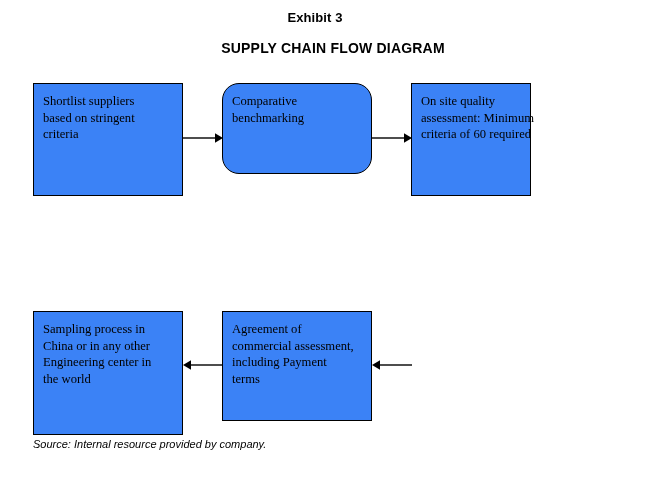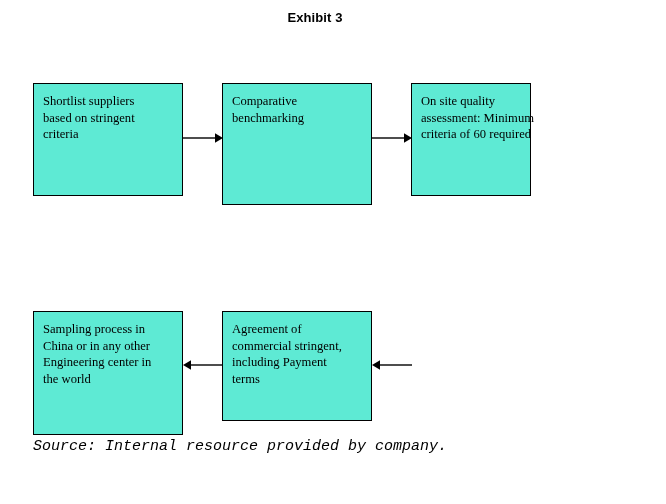--- a/index.html
+++ b/index.html
@@ -45,38 +45,38 @@
     font-family: "Liberation Sans", sans-serif;
     font-weight: bold;
     font-size: 14px;
     color: #000000;
     letter-spacing: 0.2px;
   }
 
   
   .flow-box {
     position: absolute;
-    background: #5eead4;
+    background: #3b82f6;
     border: 1.3px solid #000000;
     box-sizing: border-box;
     font-family: "Liberation Serif", serif;
     font-size: 12.6px;
     line-height: 16.5px;
     color: #000000;
     padding: 9px 0 0 9px;
   }
   .flow-box .box-text {
     display: block;
     width: 142px;
     white-space: pre-line;
   }
 
   
   #box-1 { left: 33px;  top: 83px;  width: 150px; height: 113px; }
-  #box-2 { left: 222px; top: 83px;  width: 150px; height: 122px; }
+  #box-2 { left: 222px; top: 83px;  width: 150px; height: 91px; border-radius: 17px; }
   #box-3 { left: 411px; top: 83px;  width: 120px; height: 113px; }
   
   #box-4 { left: 33px;  top: 311px; width: 150px; height: 124px; }
   #box-5 { left: 222px; top: 311px; width: 150px; height: 110px; }
   #box-6 { left: 411px; top: 311px; width: 150px; height: 110px; }
 
   
   .arrow {
     position: absolute;
     height: 14px;
@@ -86,33 +86,34 @@
   #arrow-1 { left: 183px; top: 131px; width: 40px; }
   #arrow-2 { left: 372px; top: 131px; width: 40px; }
   #arrow-3 { left: 183px; top: 358px; width: 40px; }
   #arrow-4 { left: 372px; top: 358px; width: 40px; }
 
   
   .source-note {
     position: absolute;
     left: 33px;
     top: 438px;
-    font-family: Liberation Mono, monospace;
+    font-family: Liberation Sans, sans-serif;
     font-style: italic;
-    font-size: 15px;
+    font-size: 11px;
     color: #000000;
   }
 </style>
 </head>
 <body>
 
 <div id="page">
 
   <div class="exhibit-title">Exhibit 3</div>
 
+  <div class="diagram-title">SUPPLY CHAIN FLOW DIAGRAM</div>
 
   <div class="flow-box" id="box-1">
     <span class="box-text">Shortlist suppliers
 based on stringent
 criteria</span>
   </div>
 
   <div class="arrow" id="arrow-1">
     <svg width="40" height="14" viewBox="0 0 40 14" xmlns="http://www.w3.org/2000/svg">
       <line x1="0" y1="7" x2="32" y2="7" stroke="#000000" stroke-width="1.4"></line>
@@ -147,21 +148,21 @@
 
   <div class="arrow" id="arrow-3">
     <svg width="40" height="14" viewBox="0 0 40 14" xmlns="http://www.w3.org/2000/svg">
       <line x1="40" y1="7" x2="8" y2="7" stroke="#000000" stroke-width="1.4"></line>
       <polygon points="8,2.2 0,7 8,11.8" fill="#000000"></polygon>
     </svg>
   </div>
 
   <div class="flow-box" id="box-5">
     <span class="box-text">Agreement of
-commercial stringent,
+commercial assessment,
 including Payment
 terms</span>
   </div>
 
   <div class="arrow" id="arrow-4">
     <svg width="40" height="14" viewBox="0 0 40 14" xmlns="http://www.w3.org/2000/svg">
       <line x1="40" y1="7" x2="8" y2="7" stroke="#000000" stroke-width="1.4"></line>
       <polygon points="8,2.2 0,7 8,11.8" fill="#000000"></polygon>
     </svg>
   </div>

